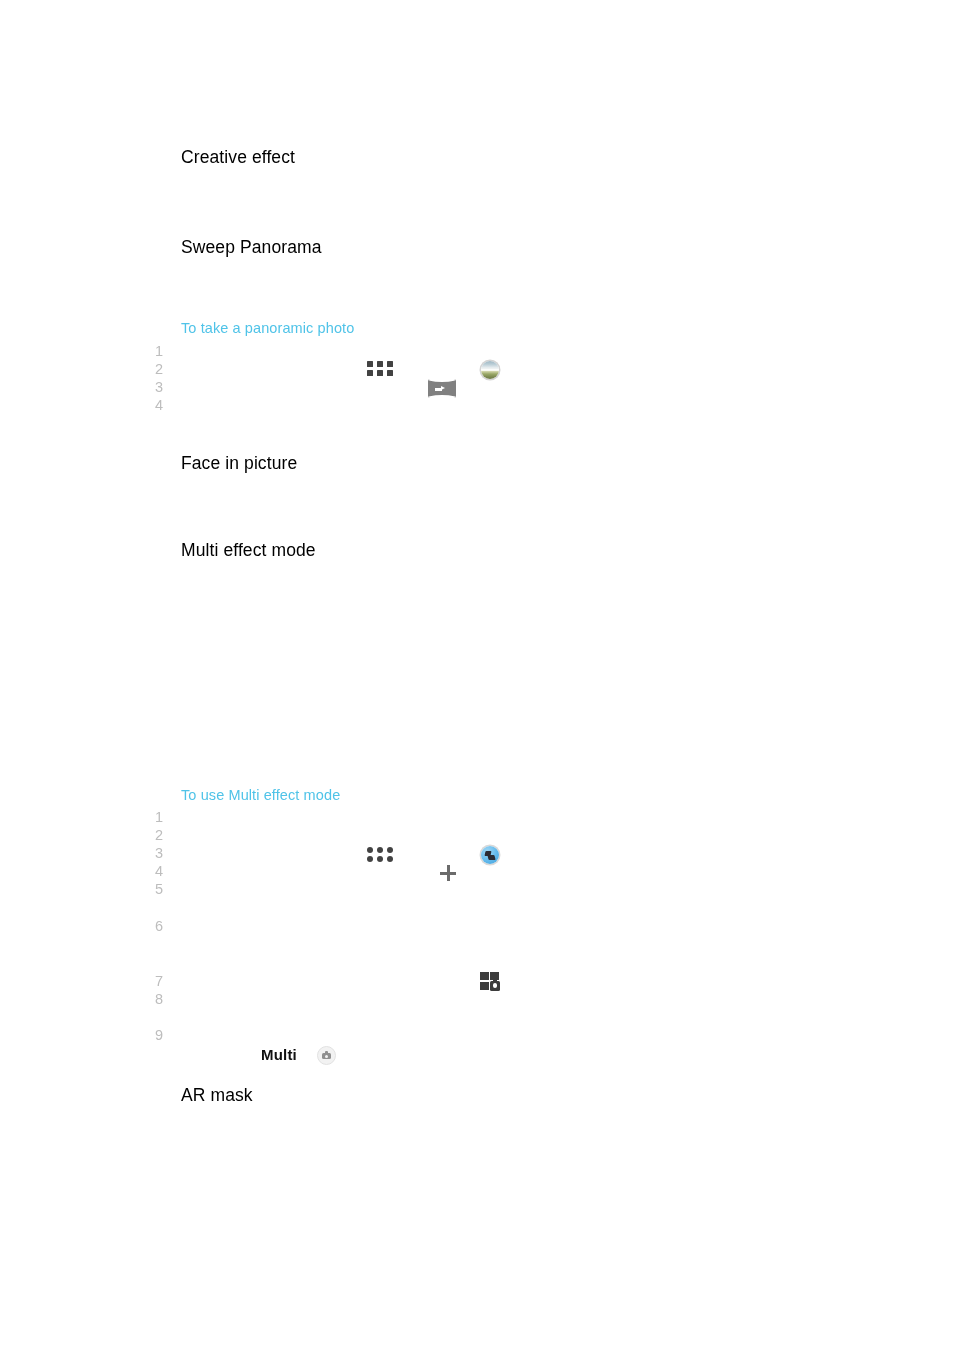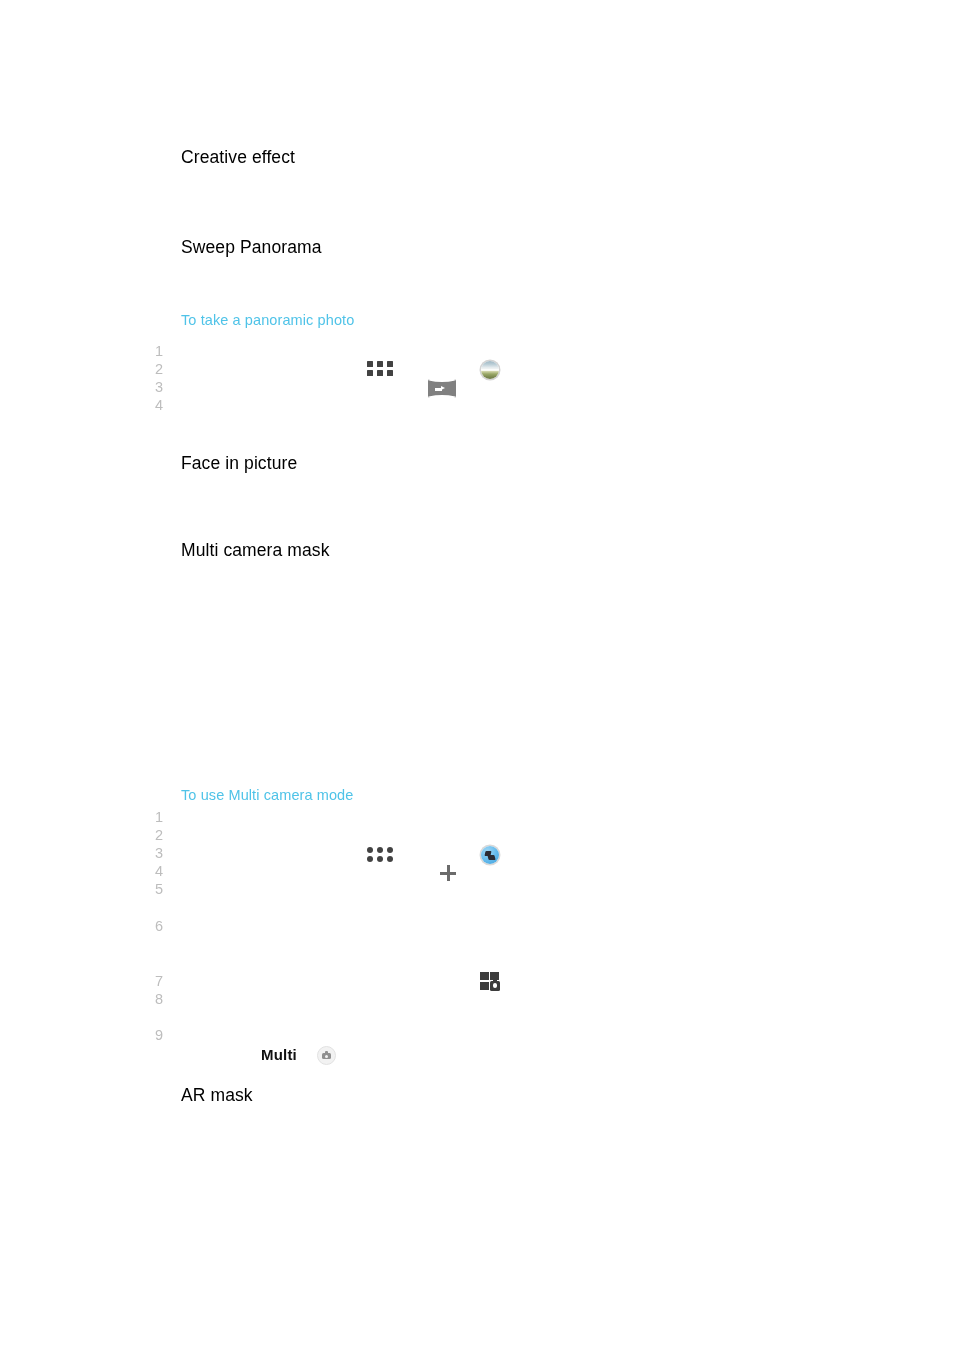--- a/index.html
+++ b/index.html
@@ -300,21 +300,21 @@
 </style>
 </head>
 <body>
 
 <div class="page">
 
   <div class="heading" style="top:146px">Creative effect</div>
 
   <div class="heading" style="top:236px">Sweep Panorama</div>
 
-  <div class="subheading" style="top:310px">To take a panoramic photo</div>
+  <div class="subheading" style="top:318px">To take a panoramic photo</div>
 
   <div class="listnum" style="top:342px">1</div>
   <div class="listnum" style="top:360px">2</div>
   <div class="listnum" style="top:378px">3</div>
   <div class="listnum" style="top:396px">4</div>
 
   <div class="icon" style="left:367px; top:361px">
     <div class="dots-grid square">
       <i></i>
         <i></i>
@@ -333,23 +333,23 @@
       </div>
     </div>
   </div>
 
   <div class="icon" style="left:481px; top:361px">
     <div class="pano-sphere"></div>
   </div>
 
   <div class="heading" style="top:452px">Face in picture</div>
 
-  <div class="heading" style="top:539px">Multi camera mask</div>
-
-  <div class="subheading" style="top:785px">To use Multi camera mode</div>
+  <div class="heading" style="top:539px">Multi effect mode</div>
+
+  <div class="subheading" style="top:785px">To use Multi effect mode</div>
 
   <div class="listnum" style="top:808px">1</div>
   <div class="listnum" style="top:826px">2</div>
   <div class="listnum" style="top:844px">3</div>
   <div class="listnum" style="top:862px">4</div>
   <div class="listnum" style="top:880px">5</div>
   <div class="listnum" style="top:917px">6</div>
   <div class="listnum" style="top:972px">7</div>
   <div class="listnum" style="top:990px">8</div>
   <div class="listnum" style="top:1026px">9</div>

